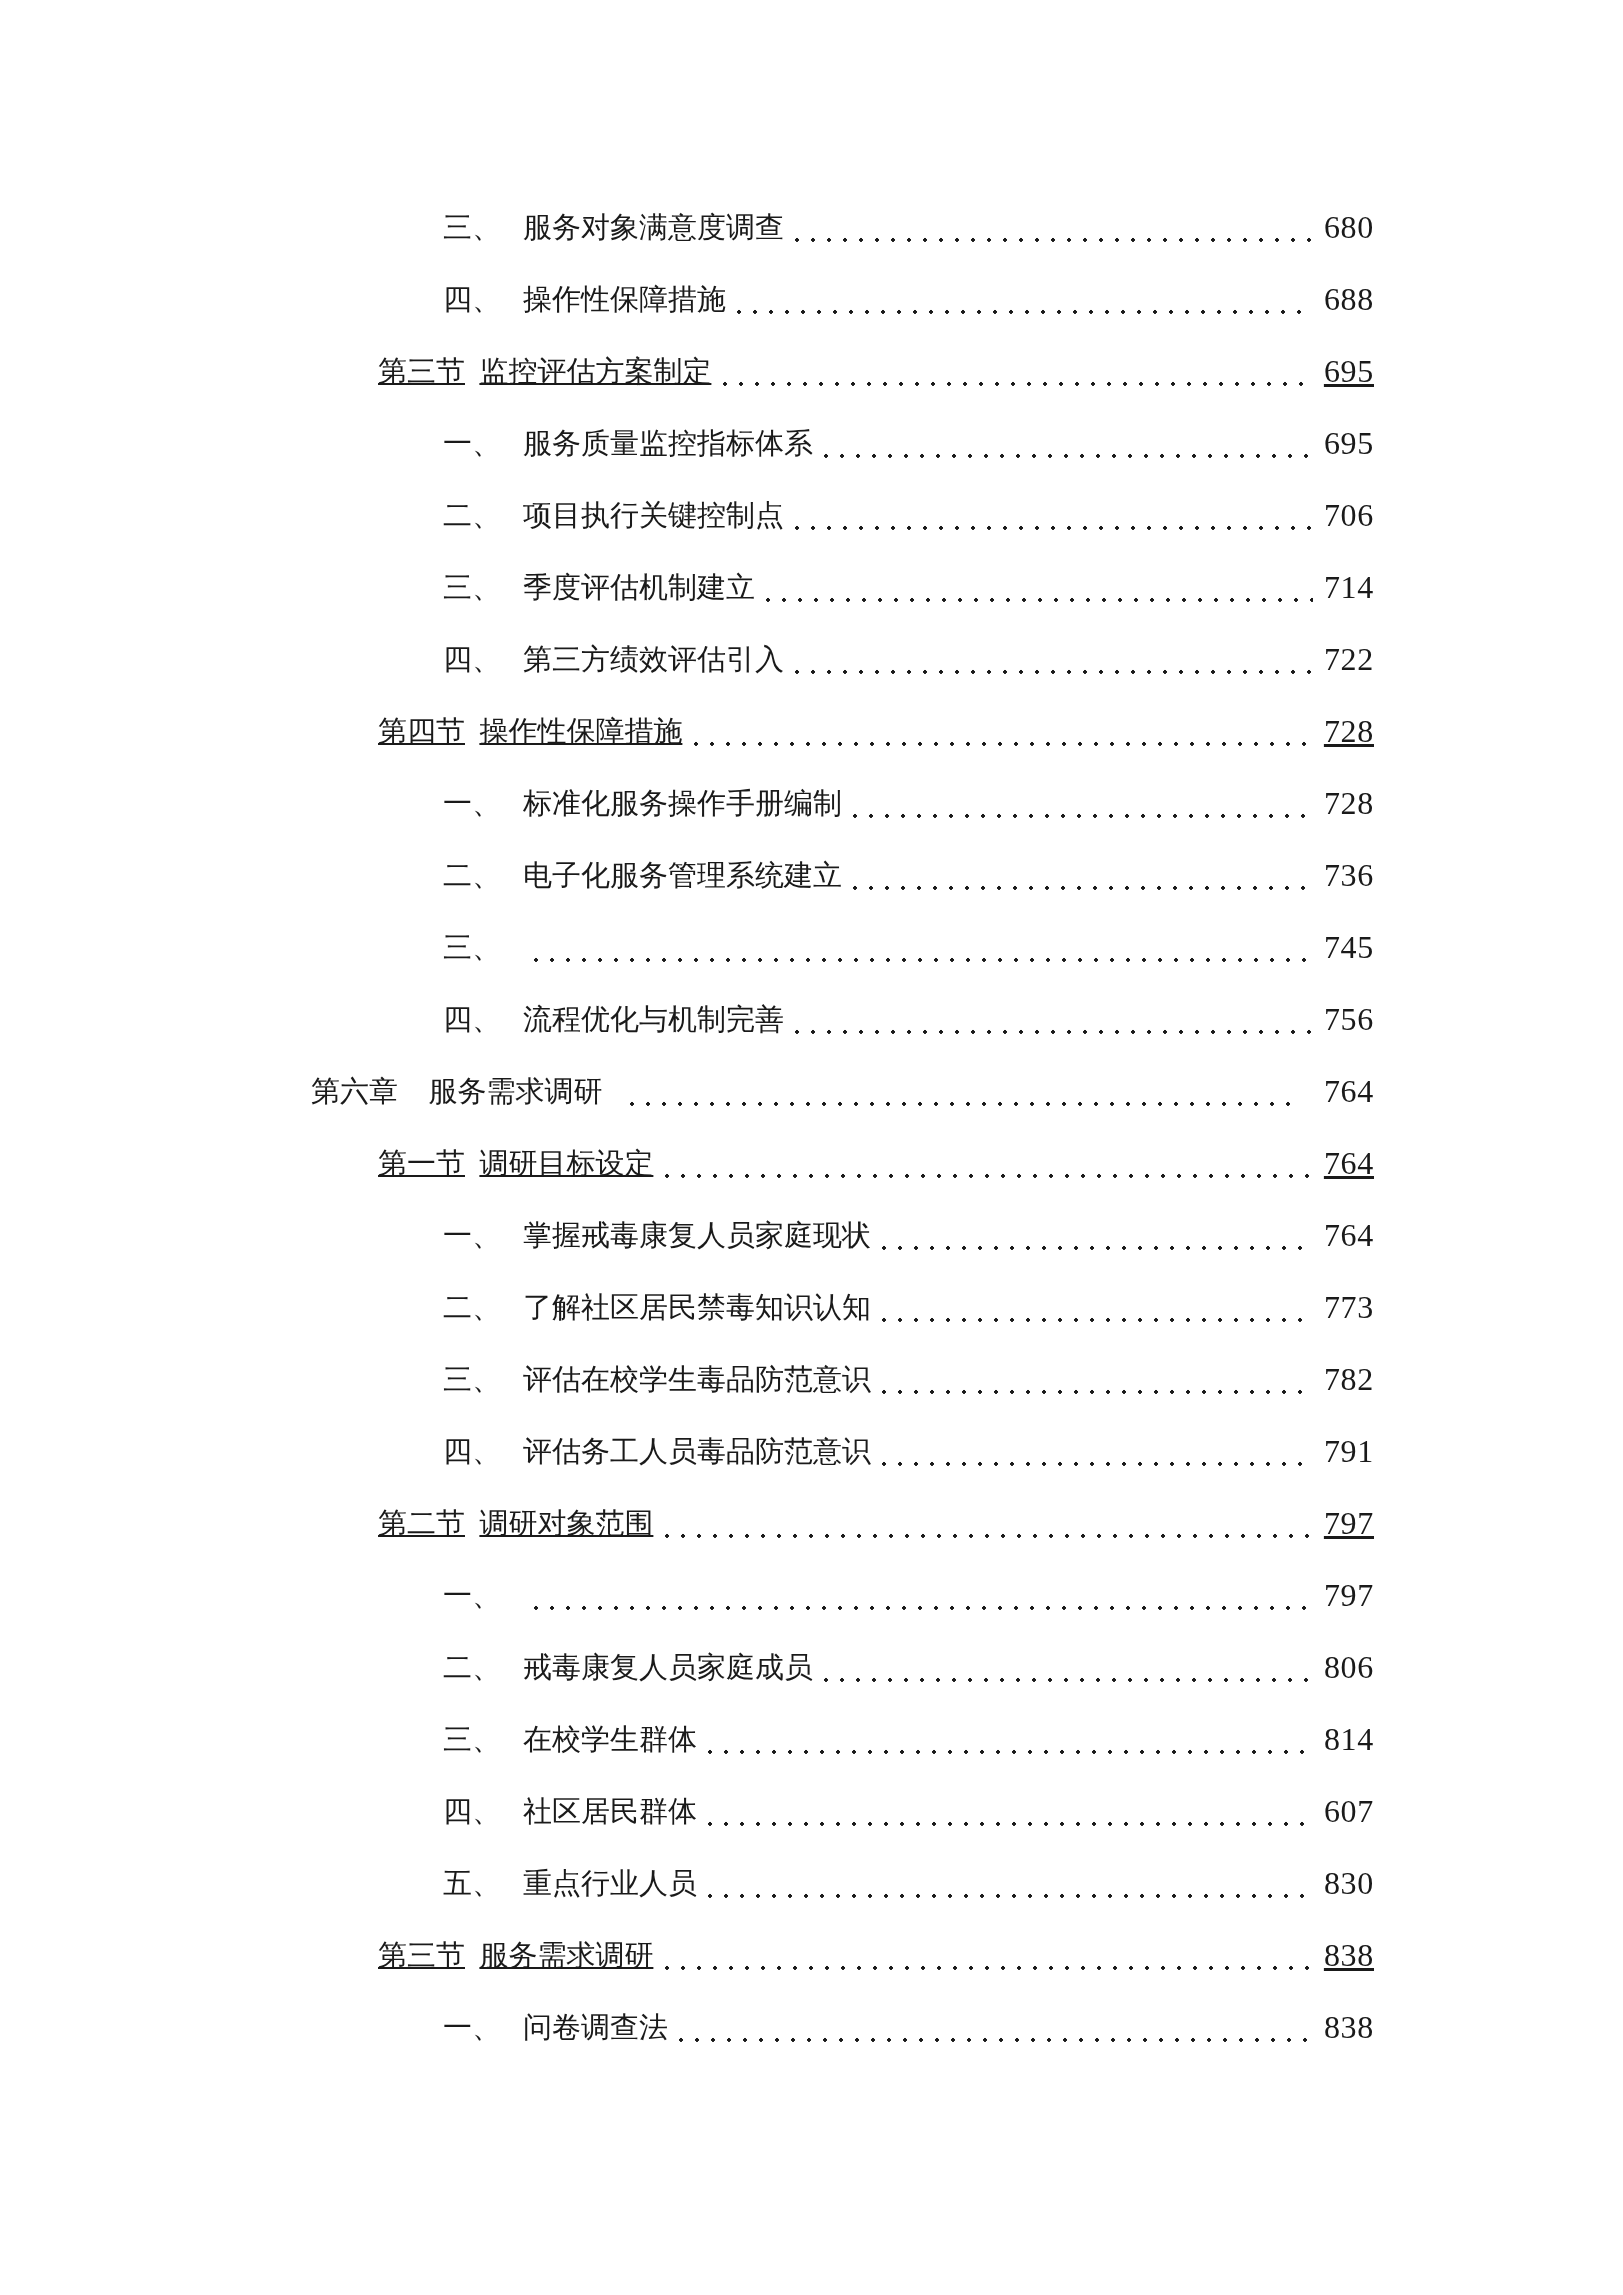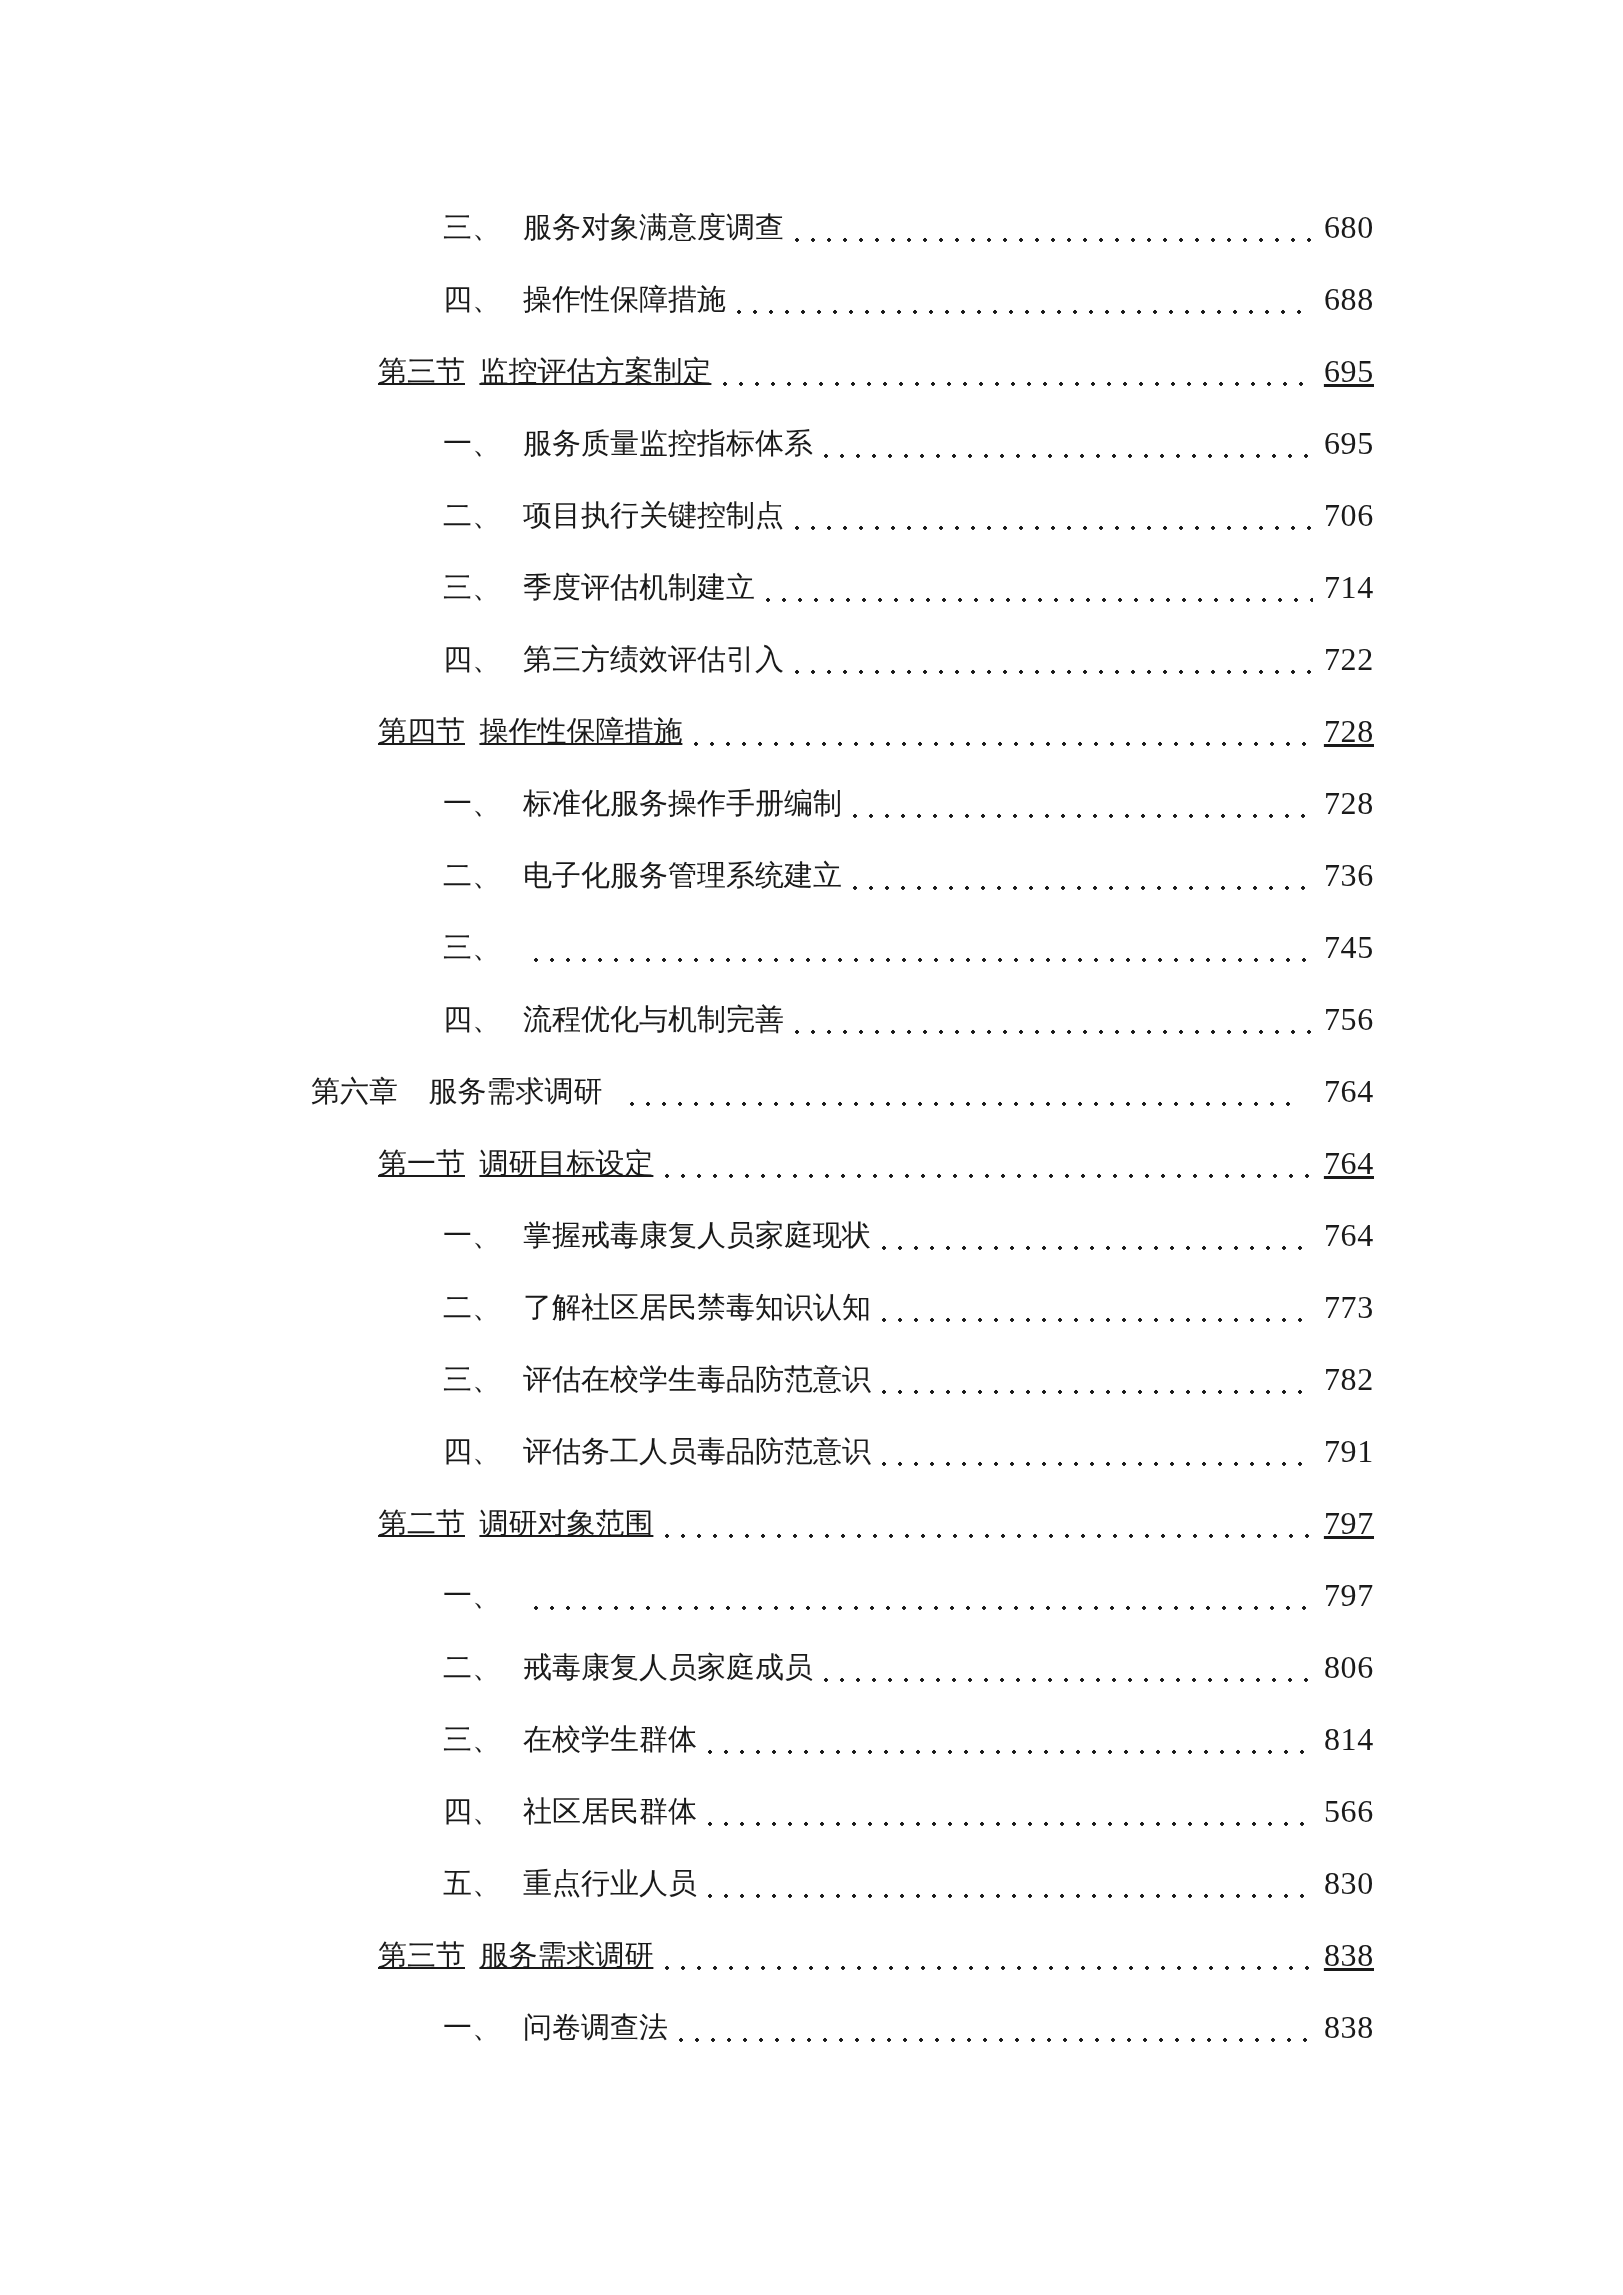--- a/index.html
+++ b/index.html
@@ -220,21 +220,21 @@
       <span class="num">三、</span>
       <span class="title">在校学生群体</span>
       <span class="leader"></span>
       <span class="page-no">814</span>
     </div>
 
     <div class="toc-row lvl-item">
       <span class="num">四、</span>
       <span class="title">社区居民群体</span>
       <span class="leader"></span>
-      <span class="page-no">566</span>
+      <span class="page-no">607</span>
     </div>
 
     <div class="toc-row lvl-item">
       <span class="num">五、</span>
       <span class="title">重点行业人员</span>
       <span class="leader"></span>
       <span class="page-no">830</span>
     </div>
 
     <div class="toc-row lvl-section">

